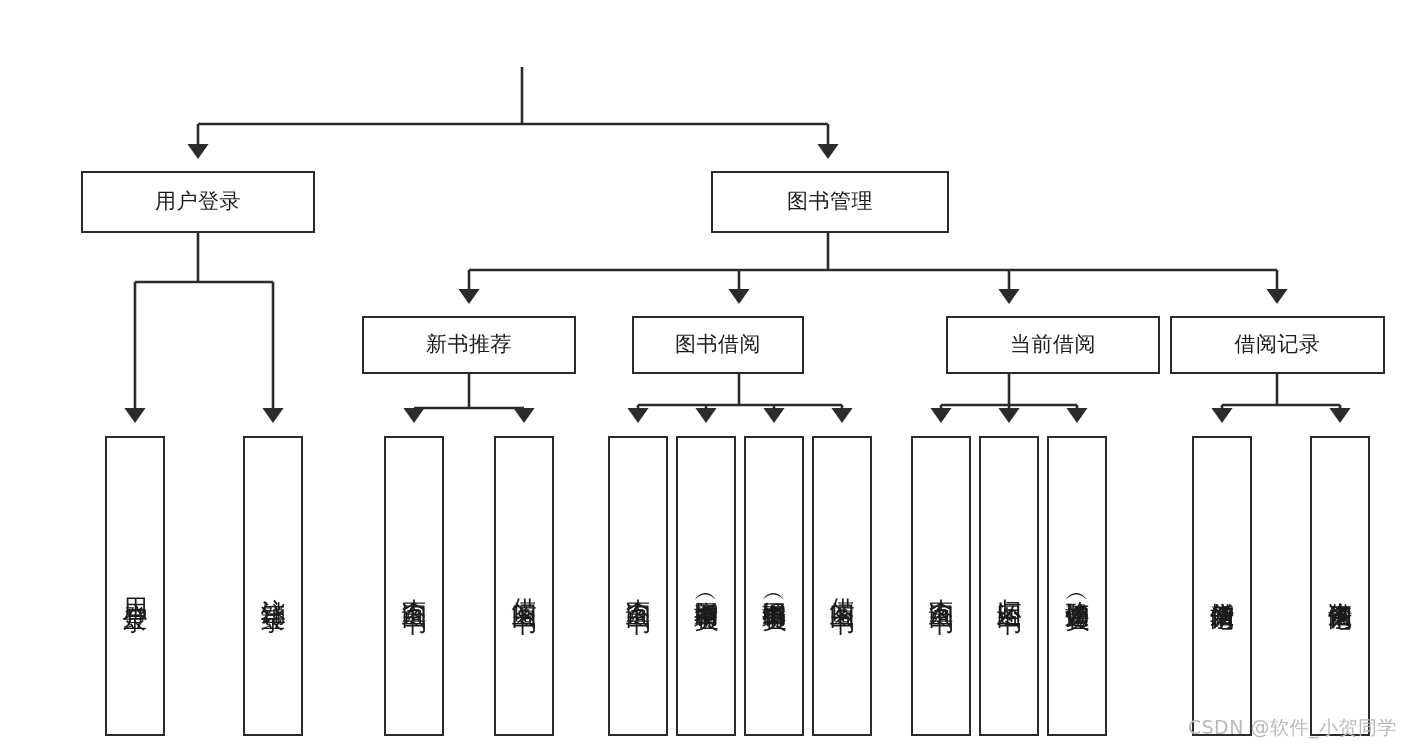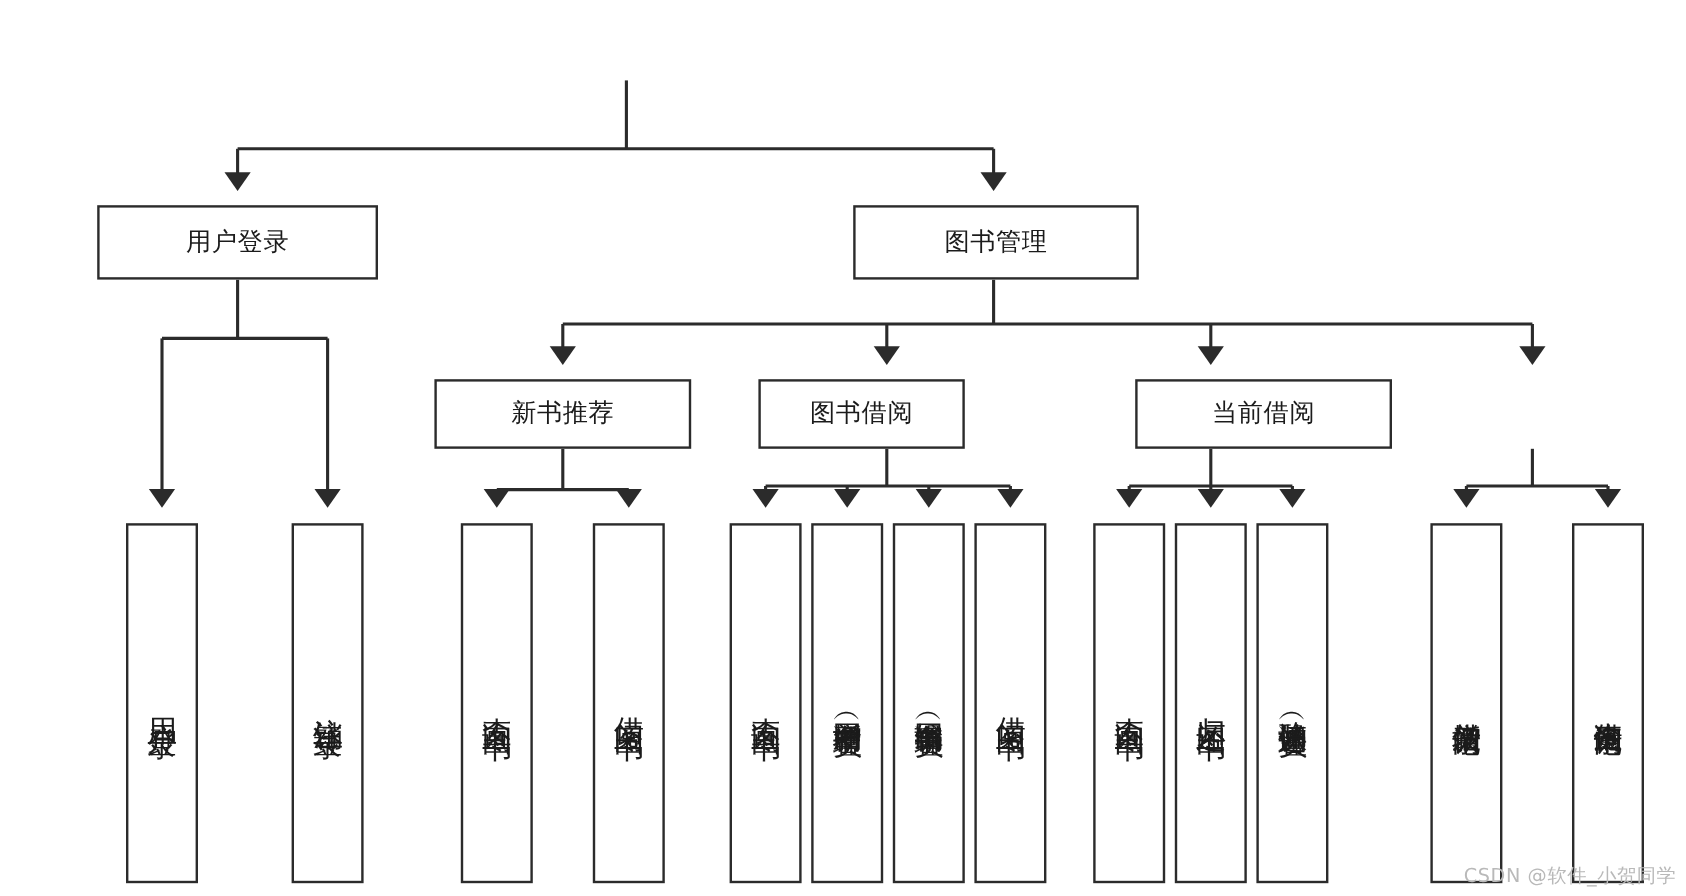--- a/index.html
+++ b/index.html
@@ -53,21 +53,21 @@
     font-size: 24px;
     letter-spacing: 1px;
   }
   .node.root {
     font-size: 22px;
   }
   #watermark {
     position: absolute;
     right: 8px;
     bottom: 6px;
-    font-size: 16px;
+    font-size: 19px;
     color: #b9b9b9;
     letter-spacing: 0.5px;
     white-space: nowrap;
     pointer-events: none;
   }
 </style>
 </head>
 <body>
 
 <div id="canvas">
@@ -122,20 +122,21 @@
     </g>
   </svg>
 
 
   <div class="node horiz" style="left:81px; top:171px; width:234px; height:62px;">用户登录</div>
   <div class="node horiz" style="left:711px; top:171px; width:238px; height:62px;">图书管理</div>
 
   <div class="node horiz" style="left:362px; top:316px; width:214px; height:58px;">新书推荐</div>
   <div class="node horiz" style="left:632px; top:316px; width:172px; height:58px;">图书借阅</div>
   <div class="node horiz" style="left:902px; top:316px; width:214px; height:58px;margin-left:44px;">当前借阅</div>
+  <div class="node horiz" style="left:1170px; top:316px; width:215px; height:58px;">借阅记录</div>
 
   <div class="node vert" style="left:105px; top:436px; width:60px; height:300px;">用户登录</div>
   <div class="node vert" style="left:243px; top:436px; width:60px; height:300px;">注销登录</div>
 
   <div class="node vert" style="left:384px; top:436px; width:60px; height:300px;">查询图书</div>
   <div class="node vert" style="left:494px; top:436px; width:60px; height:300px;">借阅图书</div>
 
   <div class="node vert" style="left:608px; top:436px; width:60px; height:300px;">查询图书</div>
   <div class="node vert tight" style="left:676px; top:436px; width:60px; height:300px;">新增图书（管理员）</div>
   <div class="node vert tight" style="left:744px; top:436px; width:60px; height:300px;">编辑图书（管理员）</div>

